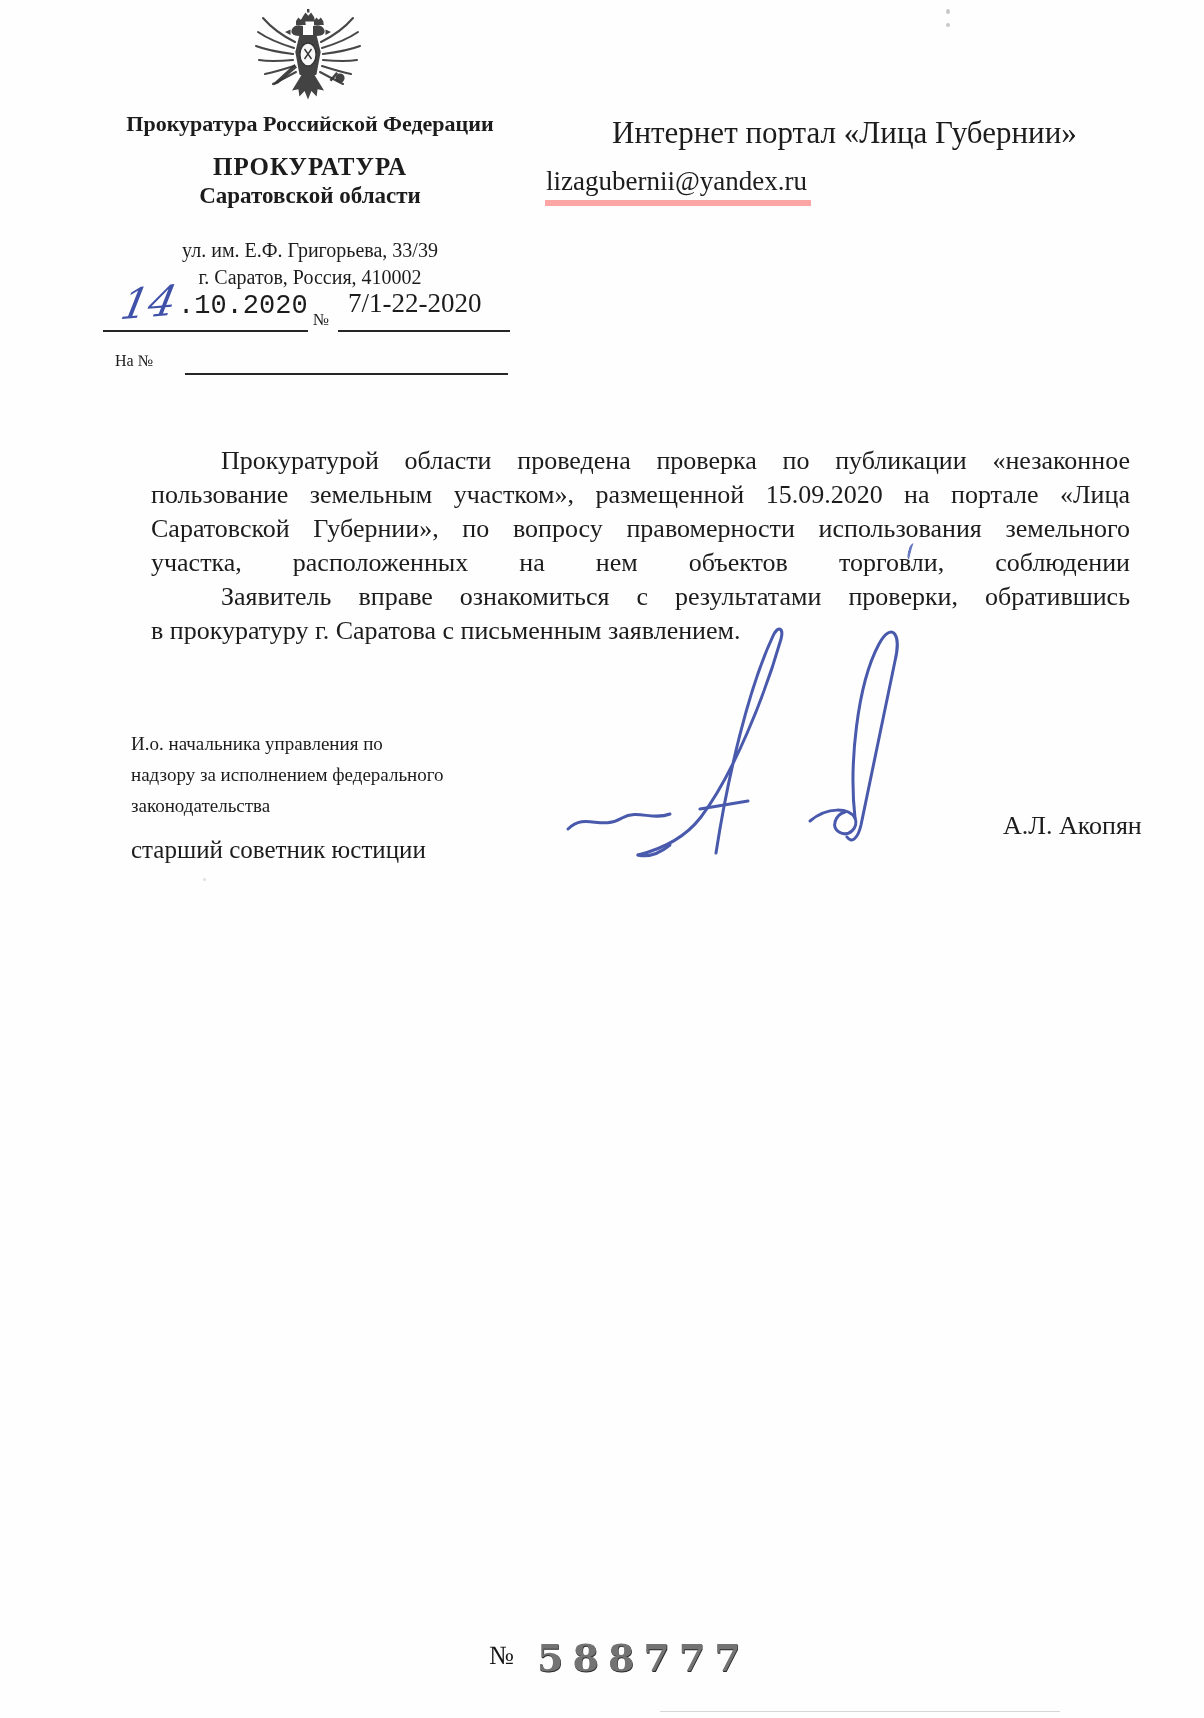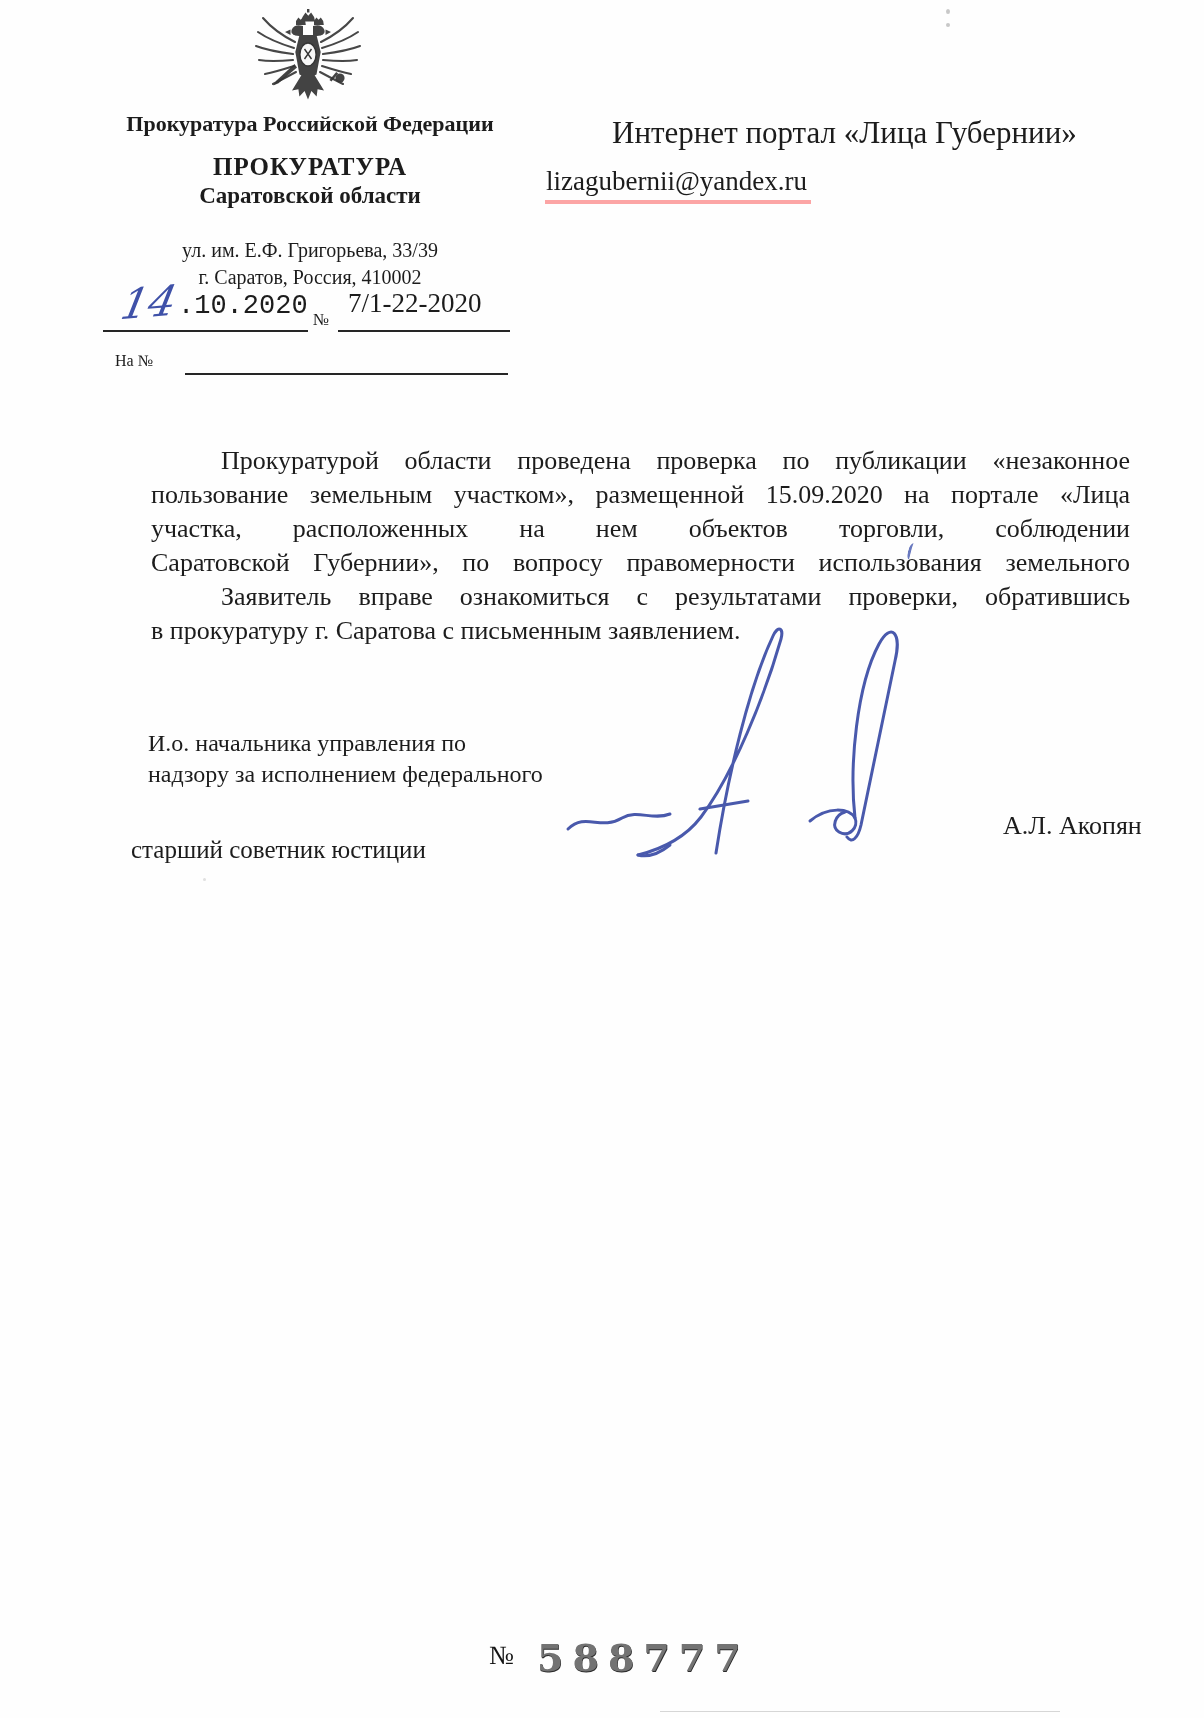--- a/index.html
+++ b/index.html
@@ -29,29 +29,29 @@
   #no-sign{left:313px;top:310px;font-size:17px;}
   .rule{border-top:2px solid #262626;height:0;}
   #rule-date{left:103px;top:330px;width:205px;}
   #rule-num{left:338px;top:330px;width:172px;}
   #na-no{left:115px;top:352px;font-size:16px;}
   #rule-nano{left:185px;top:373px;width:323px;}
   
   #addressee-name{left:612px;top:115px;font-size:31px;}
   #addressee-email{
     left:545px;top:166px;font-size:27px;
-    border-bottom:4px solid #fca5a5;padding:0 4px 3px 1px;
+    border-bottom:6px solid #fca5a5;padding:0 4px 3px 1px;
   }
   
   #body-text{left:130px;top:444px;width:1000px;font-size:26px;line-height:34px;}
   .body-line{text-align:justify;text-align-last:justify;white-space:normal;margin-left:21px;}
   .body-line.last{text-align-last:left;}
   .para .body-line.first{padding-left:70px;}
   
-  #sig-title{left:131px;top:728px;width:490px;font-size:24px;line-height:31px;margin-left:17px;}
+  #sig-title{left:131px;top:728px;width:490px;font-size:19px;line-height:31px;}
   #sig-title div{text-align:left;}
   #rank{left:131px;top:836px;font-size:25px;}
   #signer-name{left:1003px;top:811px;font-size:26px;}
   #stamp-no{left:489px;top:1641px;font-size:26px;color:#141414;}
   #stamp-digits{
     left:537px;top:1635px;font-size:38px;font-weight:bold;
     font-family:"DejaVu Serif", serif;letter-spacing:9px;color:#737373;
     text-shadow:0.6px 0.6px 0 #2a2a2a;
   }
   
@@ -120,32 +120,33 @@
 <div id="na-no" class="abs">На №</div>
 <div id="rule-nano" class="abs rule"></div>
 
 <div id="addressee-name" class="abs">Интернет портал «Лица Губернии»</div>
 <div id="addressee-email" class="abs">lizagubernii@yandex.ru</div>
 
 <div id="body-text" class="abs">
   <div class="para" id="para1">
       <div class="body-line first">Прокуратурой области проведена проверка по публикации «незаконное</div>
       <div class="body-line">пользование земельным участком», размещенной 15.09.2020 на портале «Лица</div>
+      <div class="body-line">Саратовской Губернии», по вопросу правомерности использования земельного</div>
       <div class="body-line">участка, расположенных на нем объектов торговли, соблюдении</div>
-      <div class="body-line">Саратовской Губернии», по вопросу правомерности использования земельного</div>
     </div>
   <div class="para" id="para2">
       <div class="body-line first">Заявитель вправе ознакомиться с результатами проверки, обратившись</div>
       <div class="body-line last">в прокуратуру г. Саратова с письменным заявлением.</div>
     </div>
 </div>
 
 <div id="sig-title" class="abs">
     <div class="first">И.о. начальника управления по</div>
     <div>надзору за исполнением федерального</div>
+    <div class="last">законодательства</div>
   </div>
 <div id="rank" class="abs">старший советник юстиции</div>
 <div id="signer-name" class="abs">А.Л. Акопян</div>
 
 <div class="abs" style="left:548px;top:615px;width:430px;height:250px;">
   <svg width="430" height="250" viewBox="0 0 430 250">
     <g stroke="#3c4da6" fill="none" stroke-width="3" stroke-linecap="round" opacity="0.93">
       <path d="M20 214 C38 197 52 216 74 203 C90 194 104 206 122 199"></path>
       <path d="M152 194 L200 186"></path>
       <path d="M90 240 C118 233 140 219 153 202 C186 158 217 80 233 24 C236 13 230 10 225 21 C201 72 180 160 168 238"></path>

